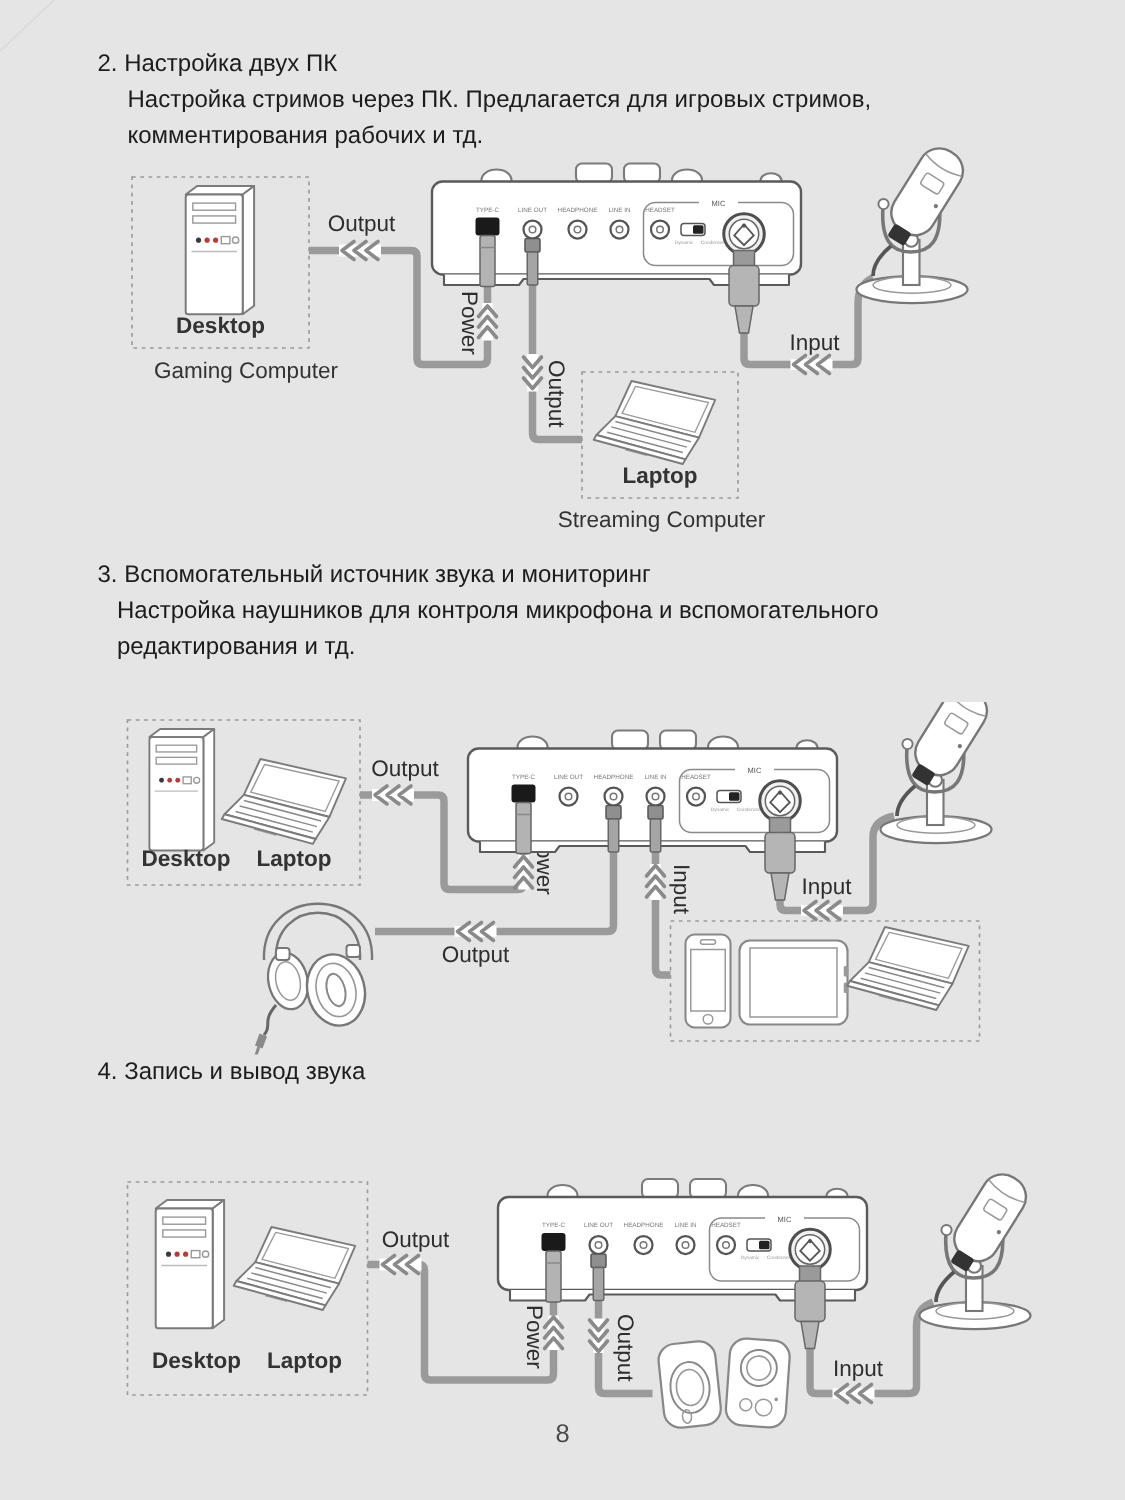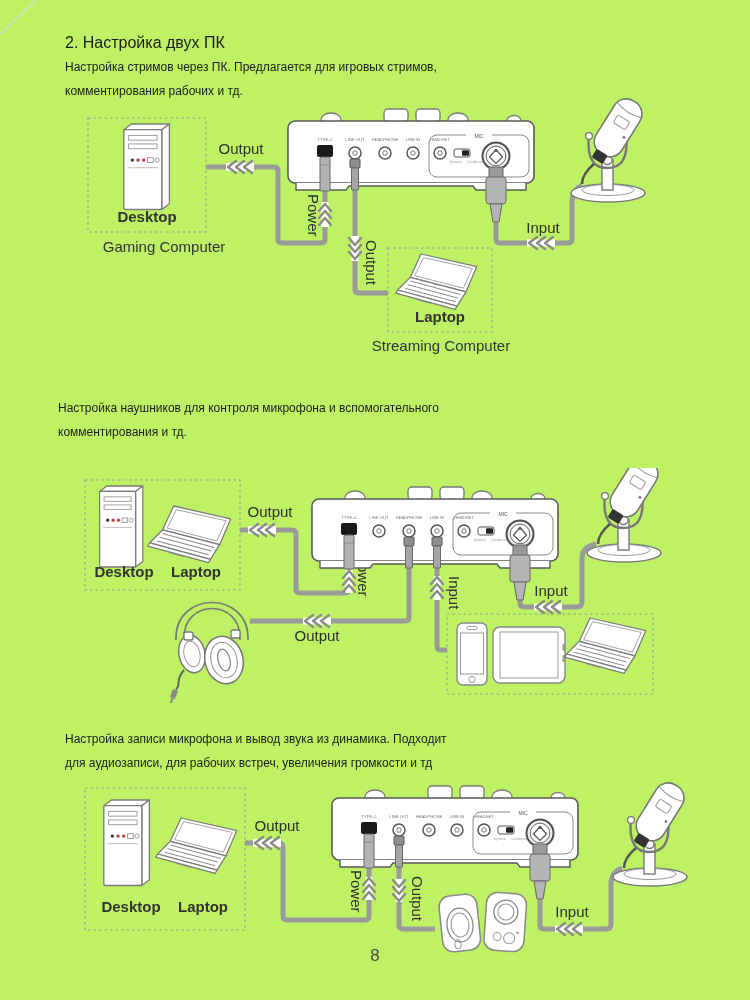--- a/index.html
+++ b/index.html
@@ -1,19 +1,19 @@
 <!DOCTYPE html>
 <html><head>
 <meta charset="utf-8">
 <style>
   html,body{margin:0;padding:0;background:#fff;}
-  .page{position:relative;width:750px;height:1000px;background:#bef264;overflow:hidden;
+  .page{position:relative;width:750px;height:1000px;background:#e5e5e5;overflow:hidden;
         font-family:"Liberation Sans", sans-serif;color:#1f1f1f;}
   .heading{position:absolute;font-size:16px;line-height:24px;white-space:nowrap;color:#1c1c1c;}
-  .bodytext{position:absolute;font-size:12px;line-height:24px;color:#1c1c1c;}
+  .bodytext{position:absolute;font-size:16px;line-height:24px;color:#1c1c1c;margin-left:20px;}
   .bodytext div{white-space:nowrap;}
   .pagenum{position:absolute;left:0;top:946px;width:750px;text-align:center;
            font-size:17px;color:#4a4a4a;}
   svg{position:absolute;left:0;}
   svg text{font-family:"Liberation Sans", sans-serif;}
   .lbl{font-size:15px;fill:#2e2e2e;}
   .devname{font-size:15px;font-weight:bold;fill:#333;}
   .caption{font-size:15px;fill:#333;}
   .cable{fill:none;stroke:#9a9a9a;stroke-width:5;stroke-linejoin:round;stroke-linecap:butt;}
   .gap{fill:#ffffff;stroke:none;}
@@ -219,23 +219,24 @@
     <use href="#jack-plug" transform="translate(355,159)"></use>
 
     <rect class="dotted" x="388" y="248" width="104" height="84"></rect>
     <use href="#laptop-pc" transform="translate(394,254) scale(0.9)"></use>
     <text class="devname" x="440" y="322" text-anchor="middle">Laptop</text>
     <text class="caption" x="441" y="351" text-anchor="middle">Streaming Computer</text>
 
     <use href="#microphone" transform="translate(556,100)"></use>
   </svg>
 
+  <div class="heading" style="left:65px;top:372px">3. Вспомогательный источник звука и мониторинг</div>
   <div class="bodytext" style="left:58px;top:396px">
     <div>Настройка наушников для контроля микрофона и вспомогательного</div>
-    <div>комментирования и тд.</div>
+    <div>редактирования и тд.</div>
   </div>
 
   <svg width="750" height="235" viewBox="0 468 750 235" style="top:468px">
 
     <path class="cable" d="M240,530 H292 Q296,530 296,534 V589 Q296,593 300,593 H345 Q349,593 349,589 V569"></path>
     <path class="cable" d="M409,568 V617 Q409,621 405,621 H250"></path>
     <path class="cable" d="M437,568 V646 Q437,650 441,650 H447"></path>
     <path class="cable" d="M520,600 V603 Q520,607 524,607 H577 Q582,607 582,602 V558 Q582,547 596,544"></path>
     <rect class="gap" x="248" y="526" width="28" height="8"></rect>
     <use href="#chev-left" transform="translate(250,524)"></use>
@@ -267,24 +268,21 @@
     <use href="#headphones" transform="translate(162,586)"></use>
 
     <rect class="dotted" x="447" y="614" width="206" height="80"></rect>
     <use href="#phone" transform="translate(456,622)"></use>
     <use href="#tablet" transform="translate(492,626)"></use>
     <use href="#laptop-pc" transform="translate(563,618) scale(0.9)"></use>
 
     <use href="#microphone" transform="translate(572,460)"></use>
   </svg>
 
-  <div class="bodytext" style="left:65px;top:727px">
-    <div>Настройка записи микрофона и вывод звука из динамика. Подходит</div>
-    <div>для аудиозаписи, для рабочих встреч, увеличения громкости и тд</div>
-  </div>
+  <div class="heading" style="left:65px;top:703px">4. Запись и вывод звука</div>
 
   <svg width="750" height="187" viewBox="0 778 750 187" style="top:778px">
 
     <path class="cable" d="M245,843 H279 Q283,843 283,847 V916 Q283,920 287,920 H365 Q369,920 369,916 V868"></path>
     <path class="cable" d="M399,865 V925 Q399,929 403,929 H435"></path>
     <path class="cable" d="M540,899 V925 Q540,929 544,929 H606 Q611,929 611,924 V884 Q611,872 622,868"></path>
     <rect class="gap" x="253" y="839" width="28" height="8"></rect>
     <use href="#chev-left" transform="translate(255,837)"></use>
     <rect class="gap" x="365.5" y="877" width="7" height="23"></rect>
     <use href="#chev-up" transform="translate(363,878)"></use>

